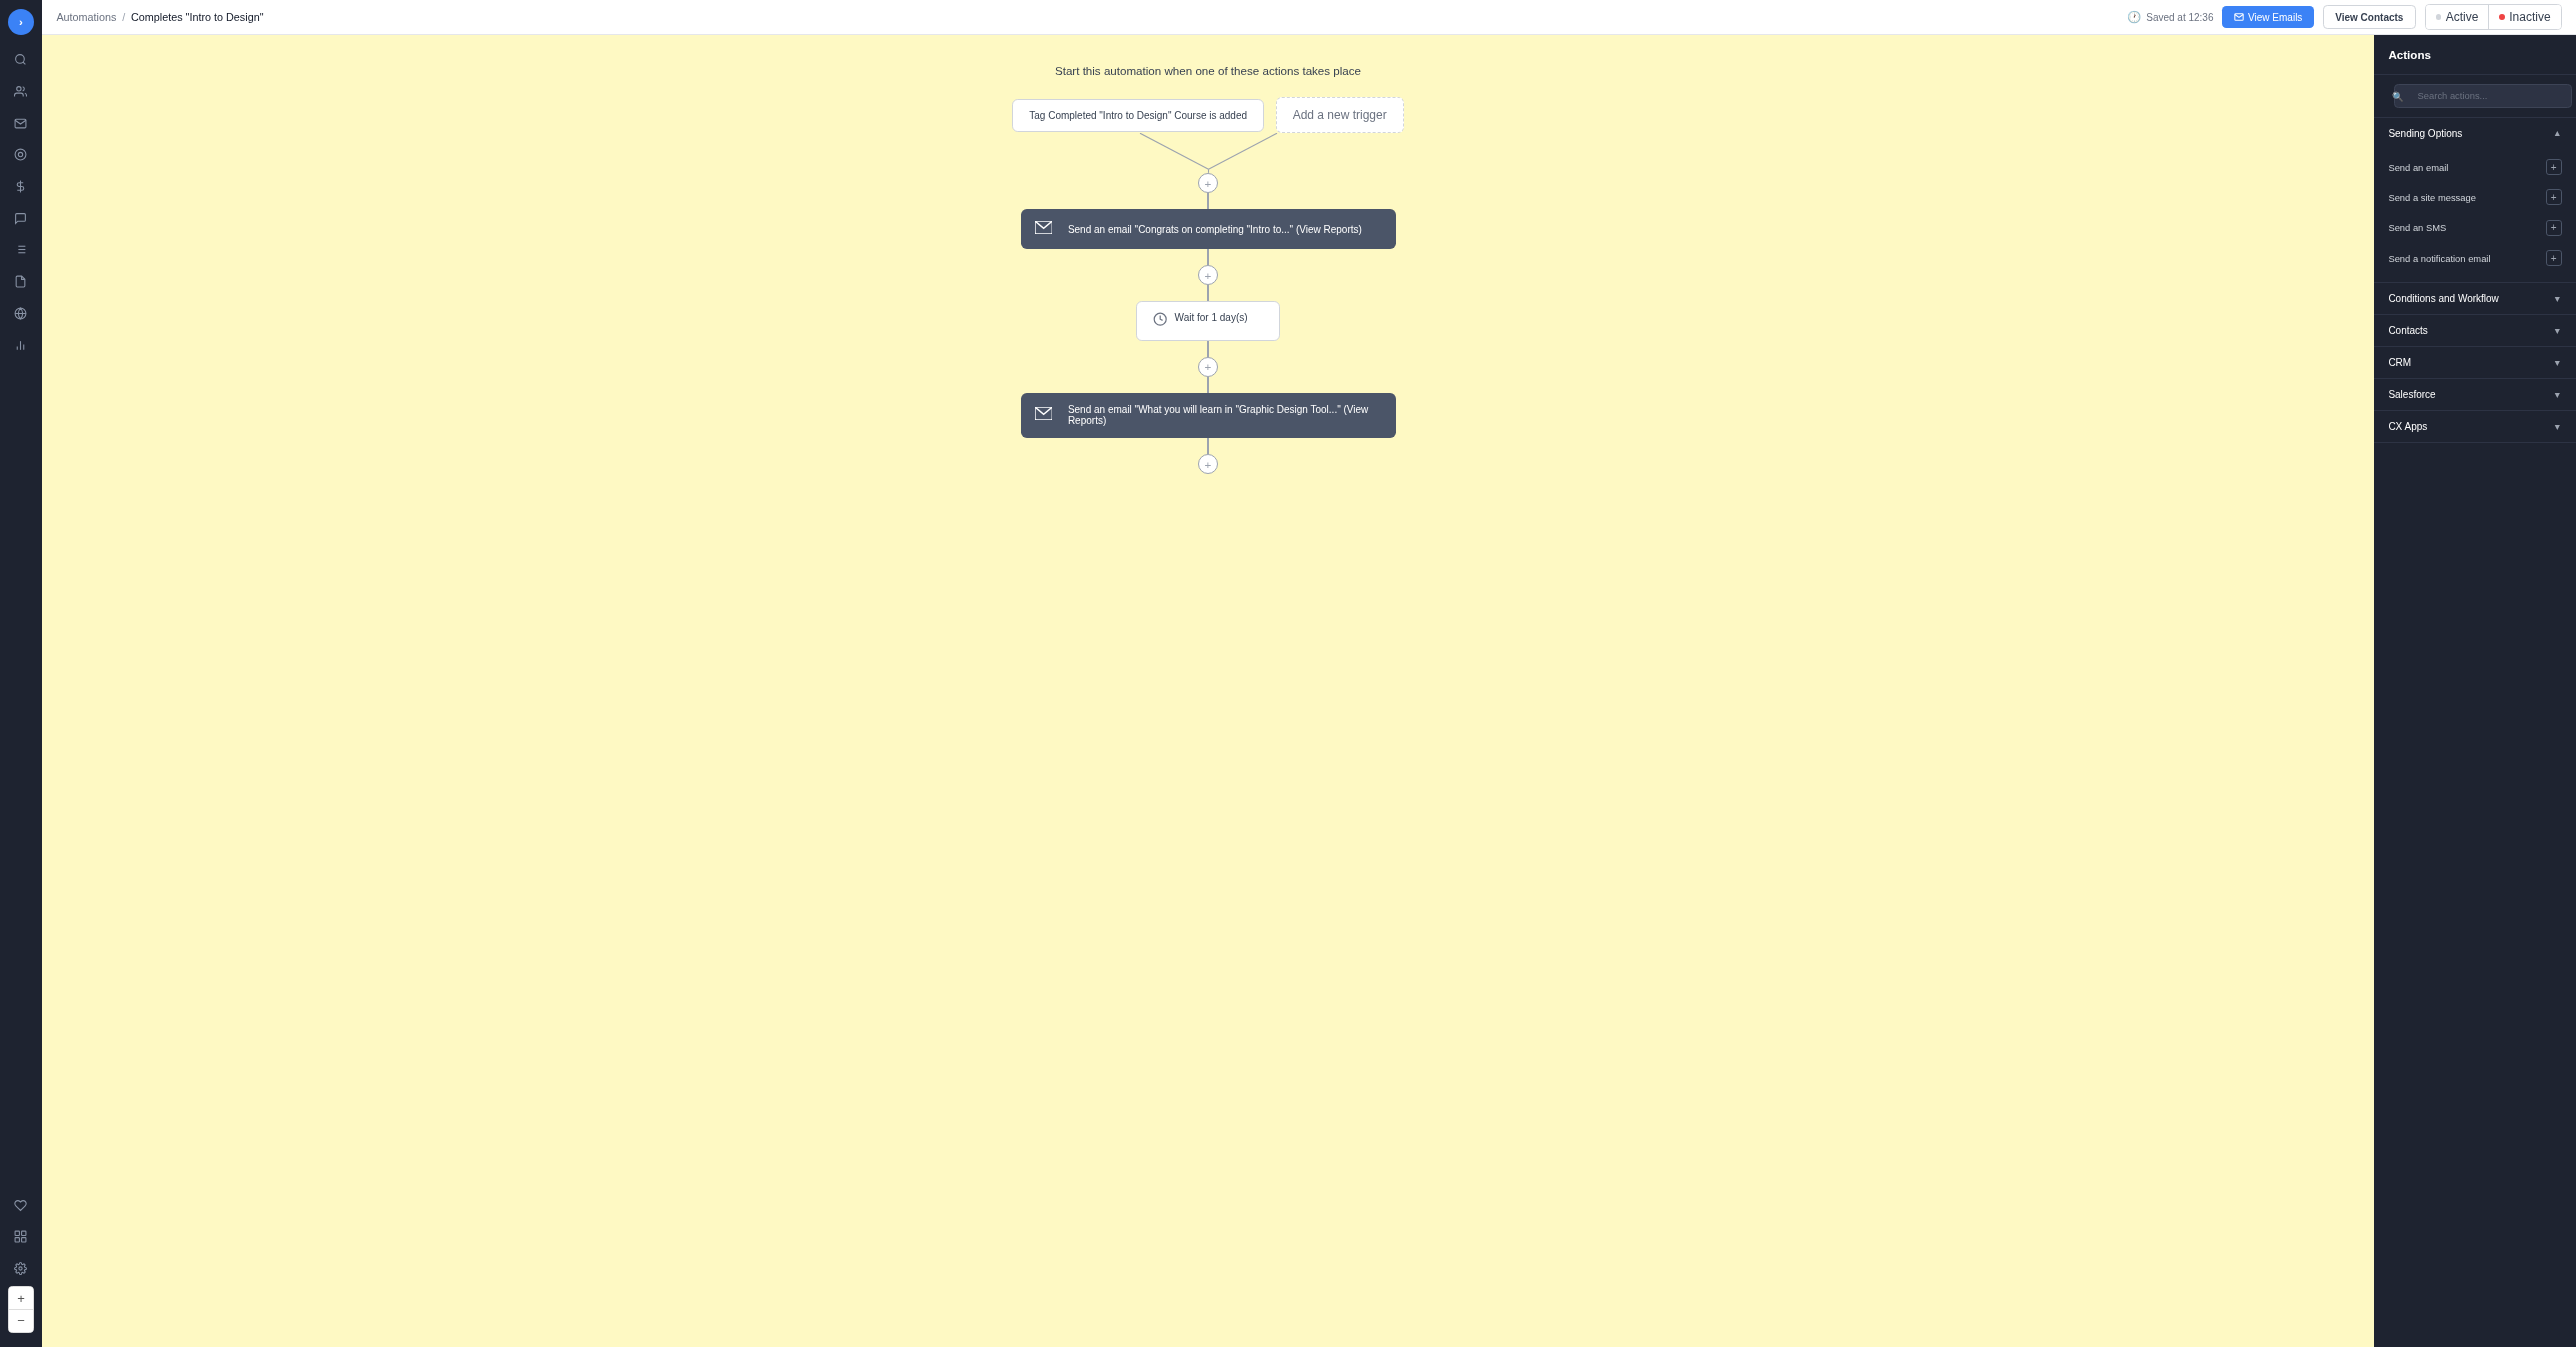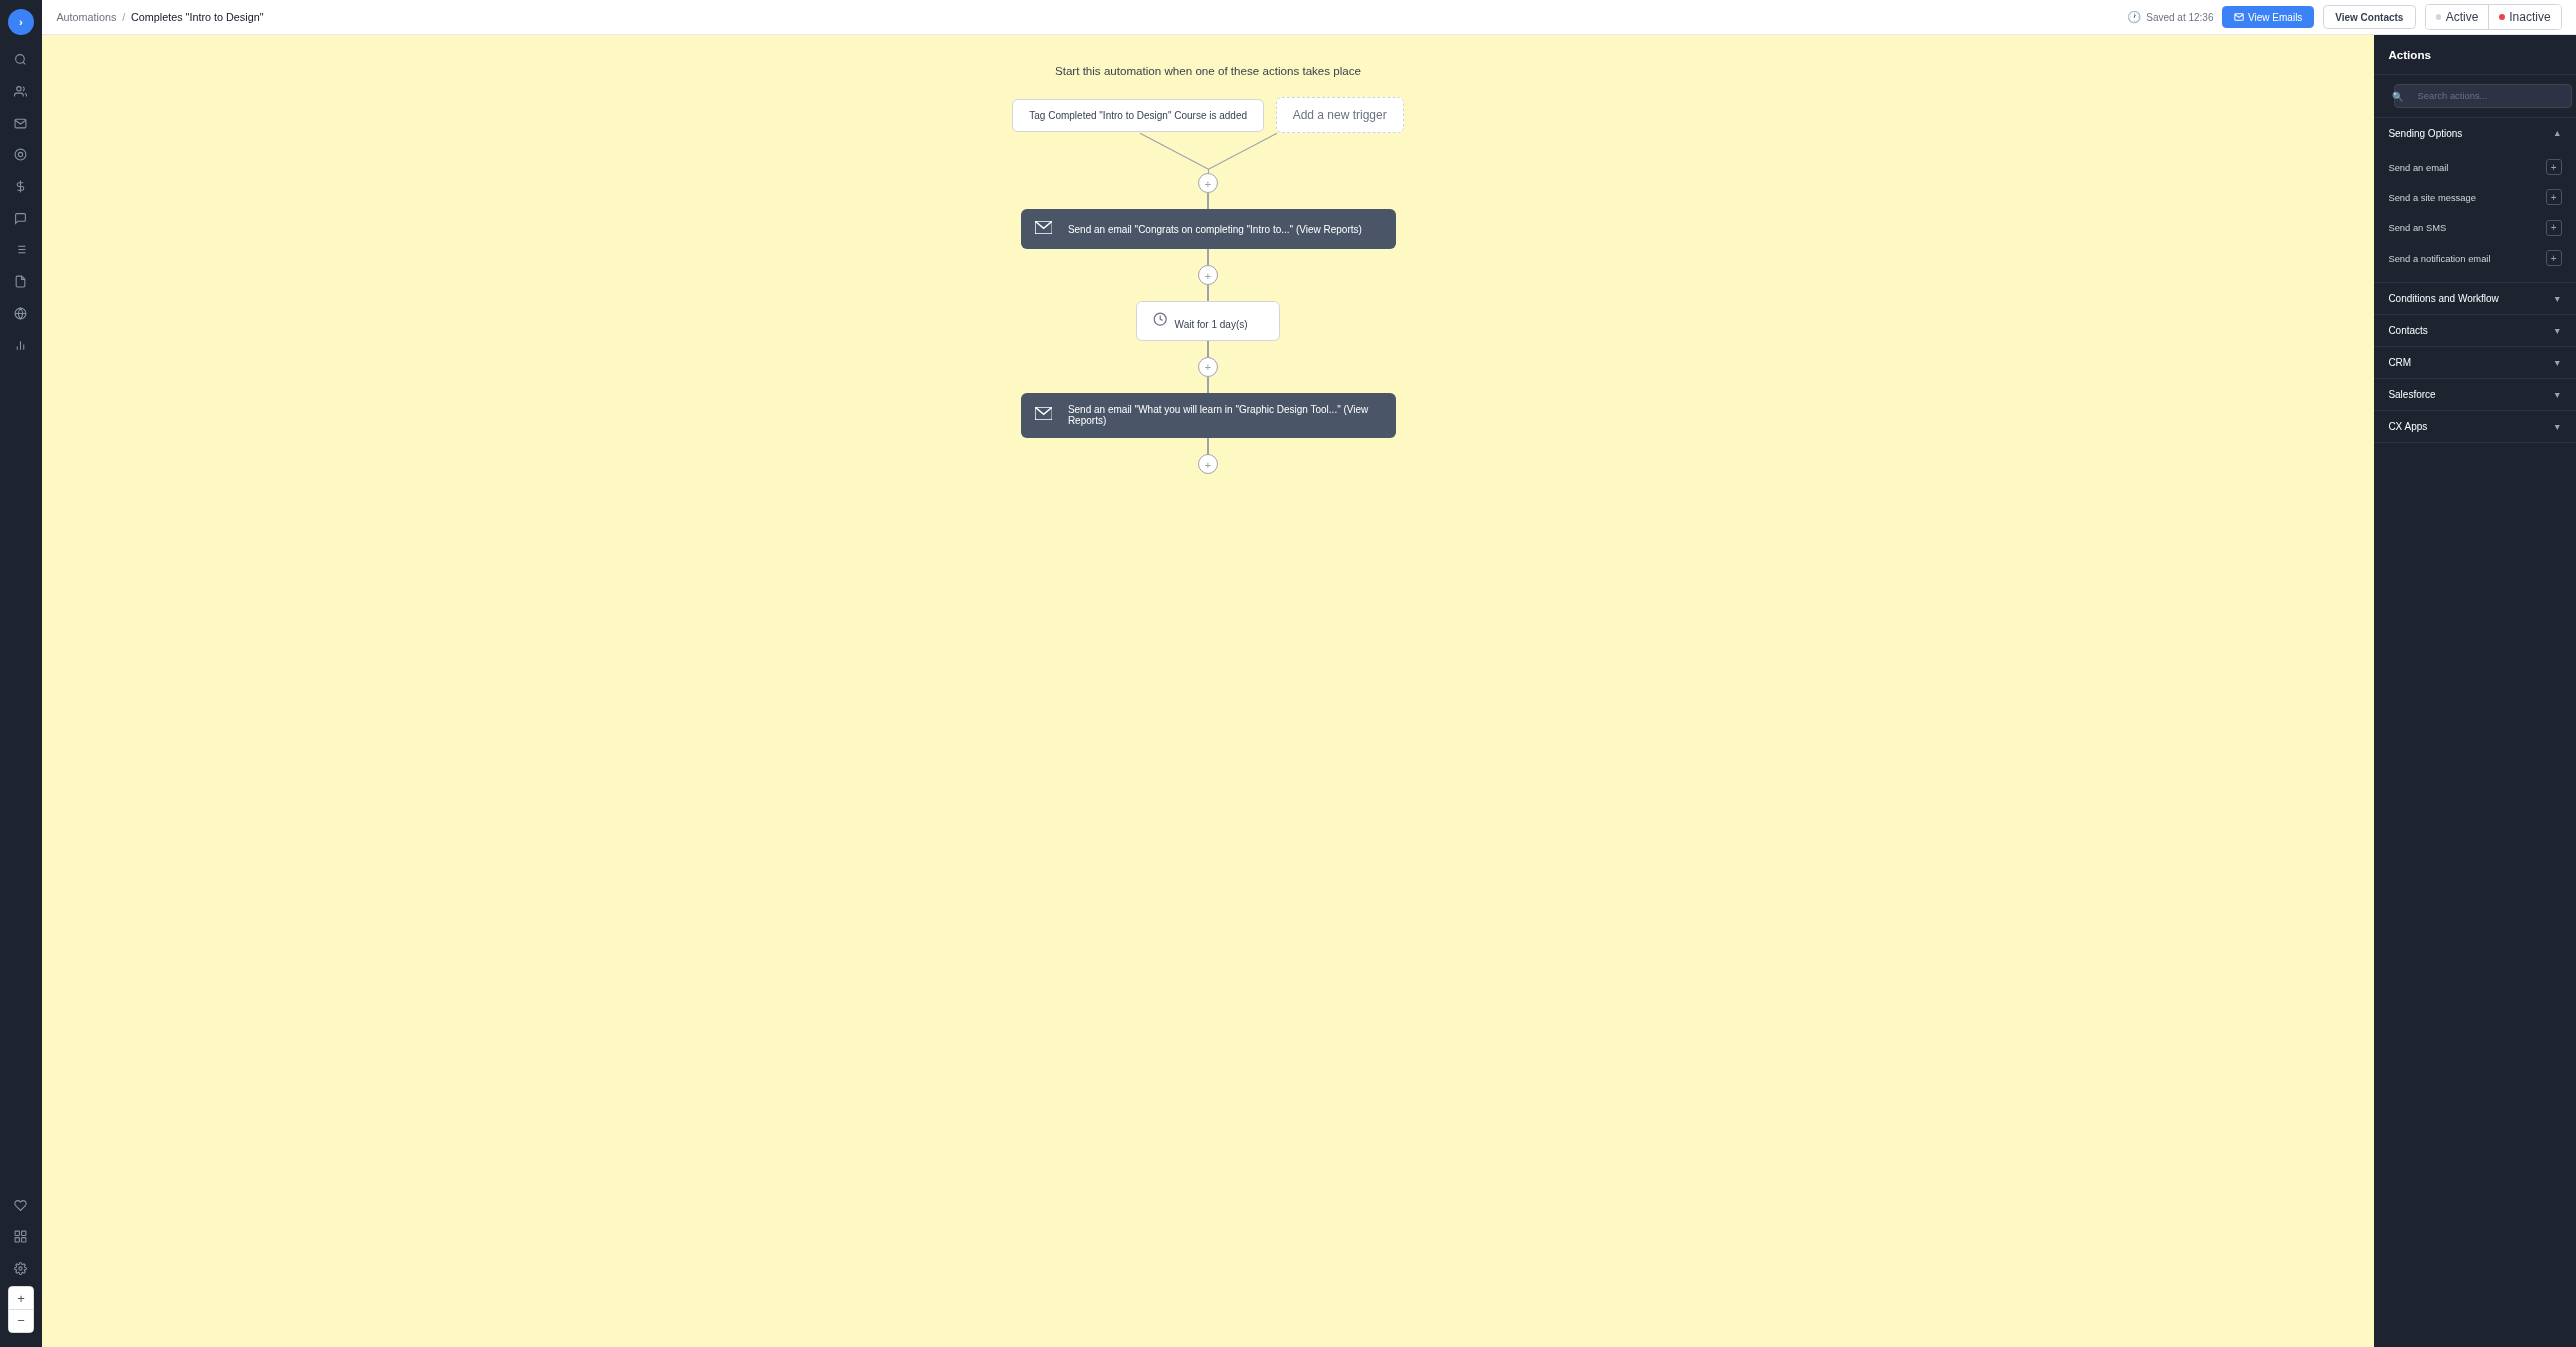--- a/index.html
+++ b/index.html
@@ -241,21 +241,21 @@
       flex: 1;
     }
 
     
     .wait-node {
       background: white;
       border: 0.7px solid #d1d5db;
       border-radius: 5.8px;
       padding: 10px 16px;
       display: flex;
-      align-items: flex-end;
+      align-items: flex-start;
       gap: 7.2px;
       cursor: pointer;
       min-width: 144px;
     }
     .wait-icon { font-size: 13px; color: #6b7280; }
     .wait-text { font-size: 10px; color: #374151; }
 
     
     .right-panel {
       width: 202px;

